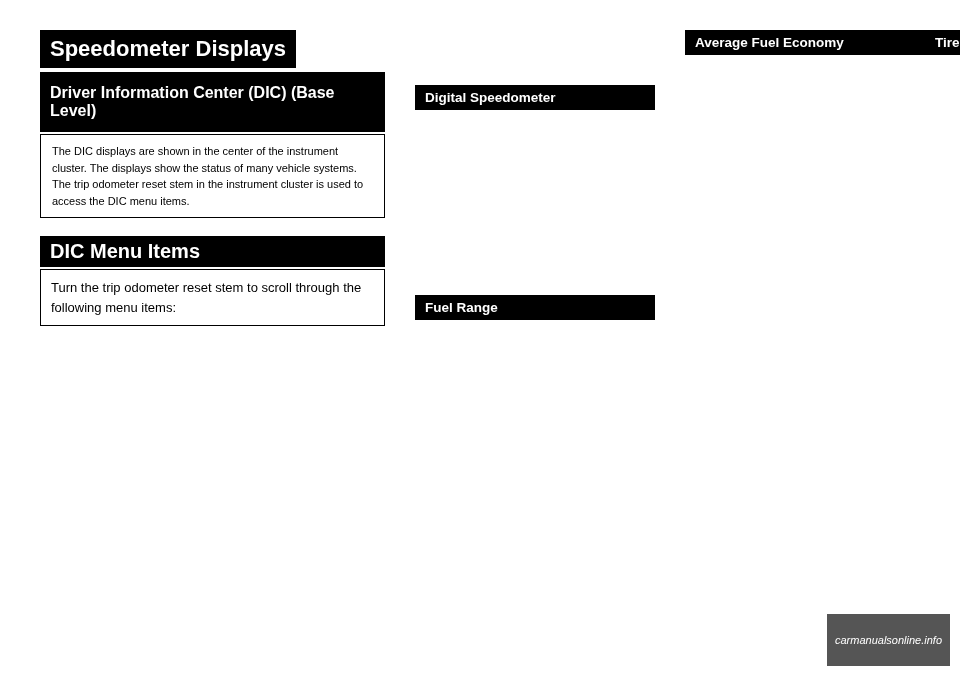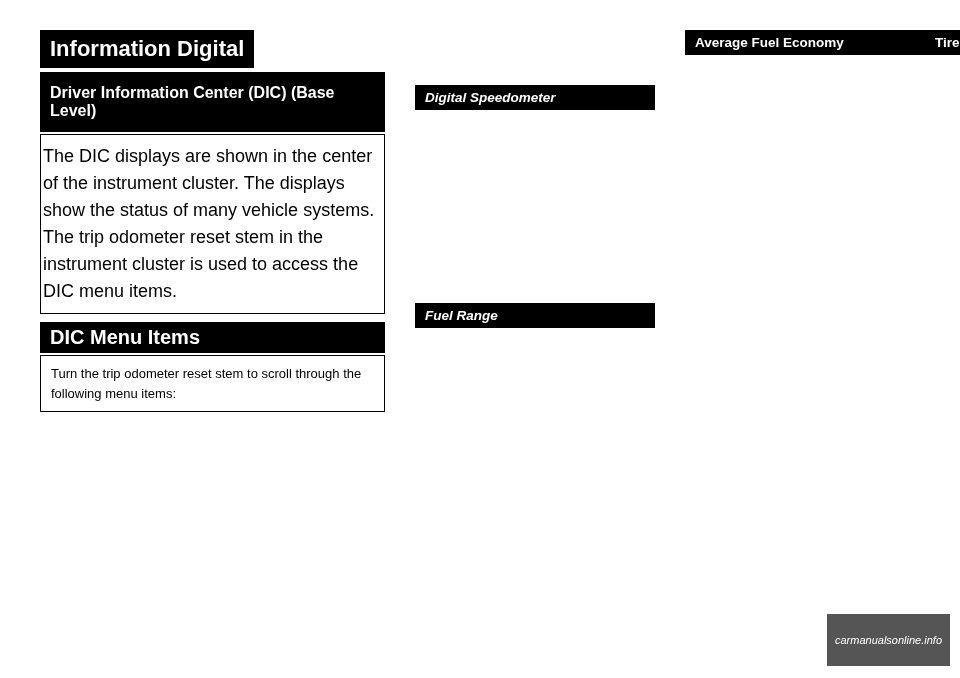--- a/index.html
+++ b/index.html
@@ -53,24 +53,24 @@
       background: #000;
       color: #fff;
       font-size: 16px;
       font-weight: bold;
       padding: 12px 10px;
       margin-bottom: 2px;
     }
 
     .section-body {
       border: 1px solid #000;
-      padding: 8px 2px;
-      font-size: 18px;
+      padding: 8px 11px;
+      font-size: 11px;
       line-height: 1.5;
-      margin-bottom: 8px;
+      margin-bottom: 18px;
     }
 
     .subsection-header {
       background: #000;
       color: #fff;
       font-size: 20px;
       font-weight: bold;
       padding: 4px 10px;
       margin-bottom: 2px;
     }
@@ -113,22 +113,21 @@
       font-style: italic;
     }
 
     .middle-items {
       display: flex;
       flex-direction: column;
       padding-top: 55px;
     }
 
     .middle-item {
-      margin-bottom: 8px;
-      font-style: italic;
+      margin-bottom: 0;
     }
 
     .item-bar {
       background: #000;
       color: #fff;
       font-size: 13.5px;
       font-weight: bold;
       padding: 5px 10px;
       width: 240px;
     }
@@ -147,21 +146,21 @@
       width: 240px;
     }
   </style>
 </head>
 <body>
 
 <div class="page-container">
   <div class="content-area">
 
     <div class="left-column">
-      <div class="main-title">Information Digital</div>
+      <div class="main-title">Speedometer Displays</div>
       <div class="section-header">Driver Information Center (DIC) (Base Level)</div>
       <div class="section-body">The DIC displays are shown in the center of the instrument cluster. The displays show the status of many vehicle systems. The trip odometer reset stem in the instrument cluster is used to access the DIC menu items.</div>
       <div class="subsection-header">DIC Menu Items</div>
       <div class="subsection-body">Turn the trip odometer reset stem to scroll through the following menu items:</div>
     </div>
 
     <div class="middle-column">
       <div class="middle-items">
         <div class="middle-item">
           <div class="item-bar">Digital Speedometer</div>

